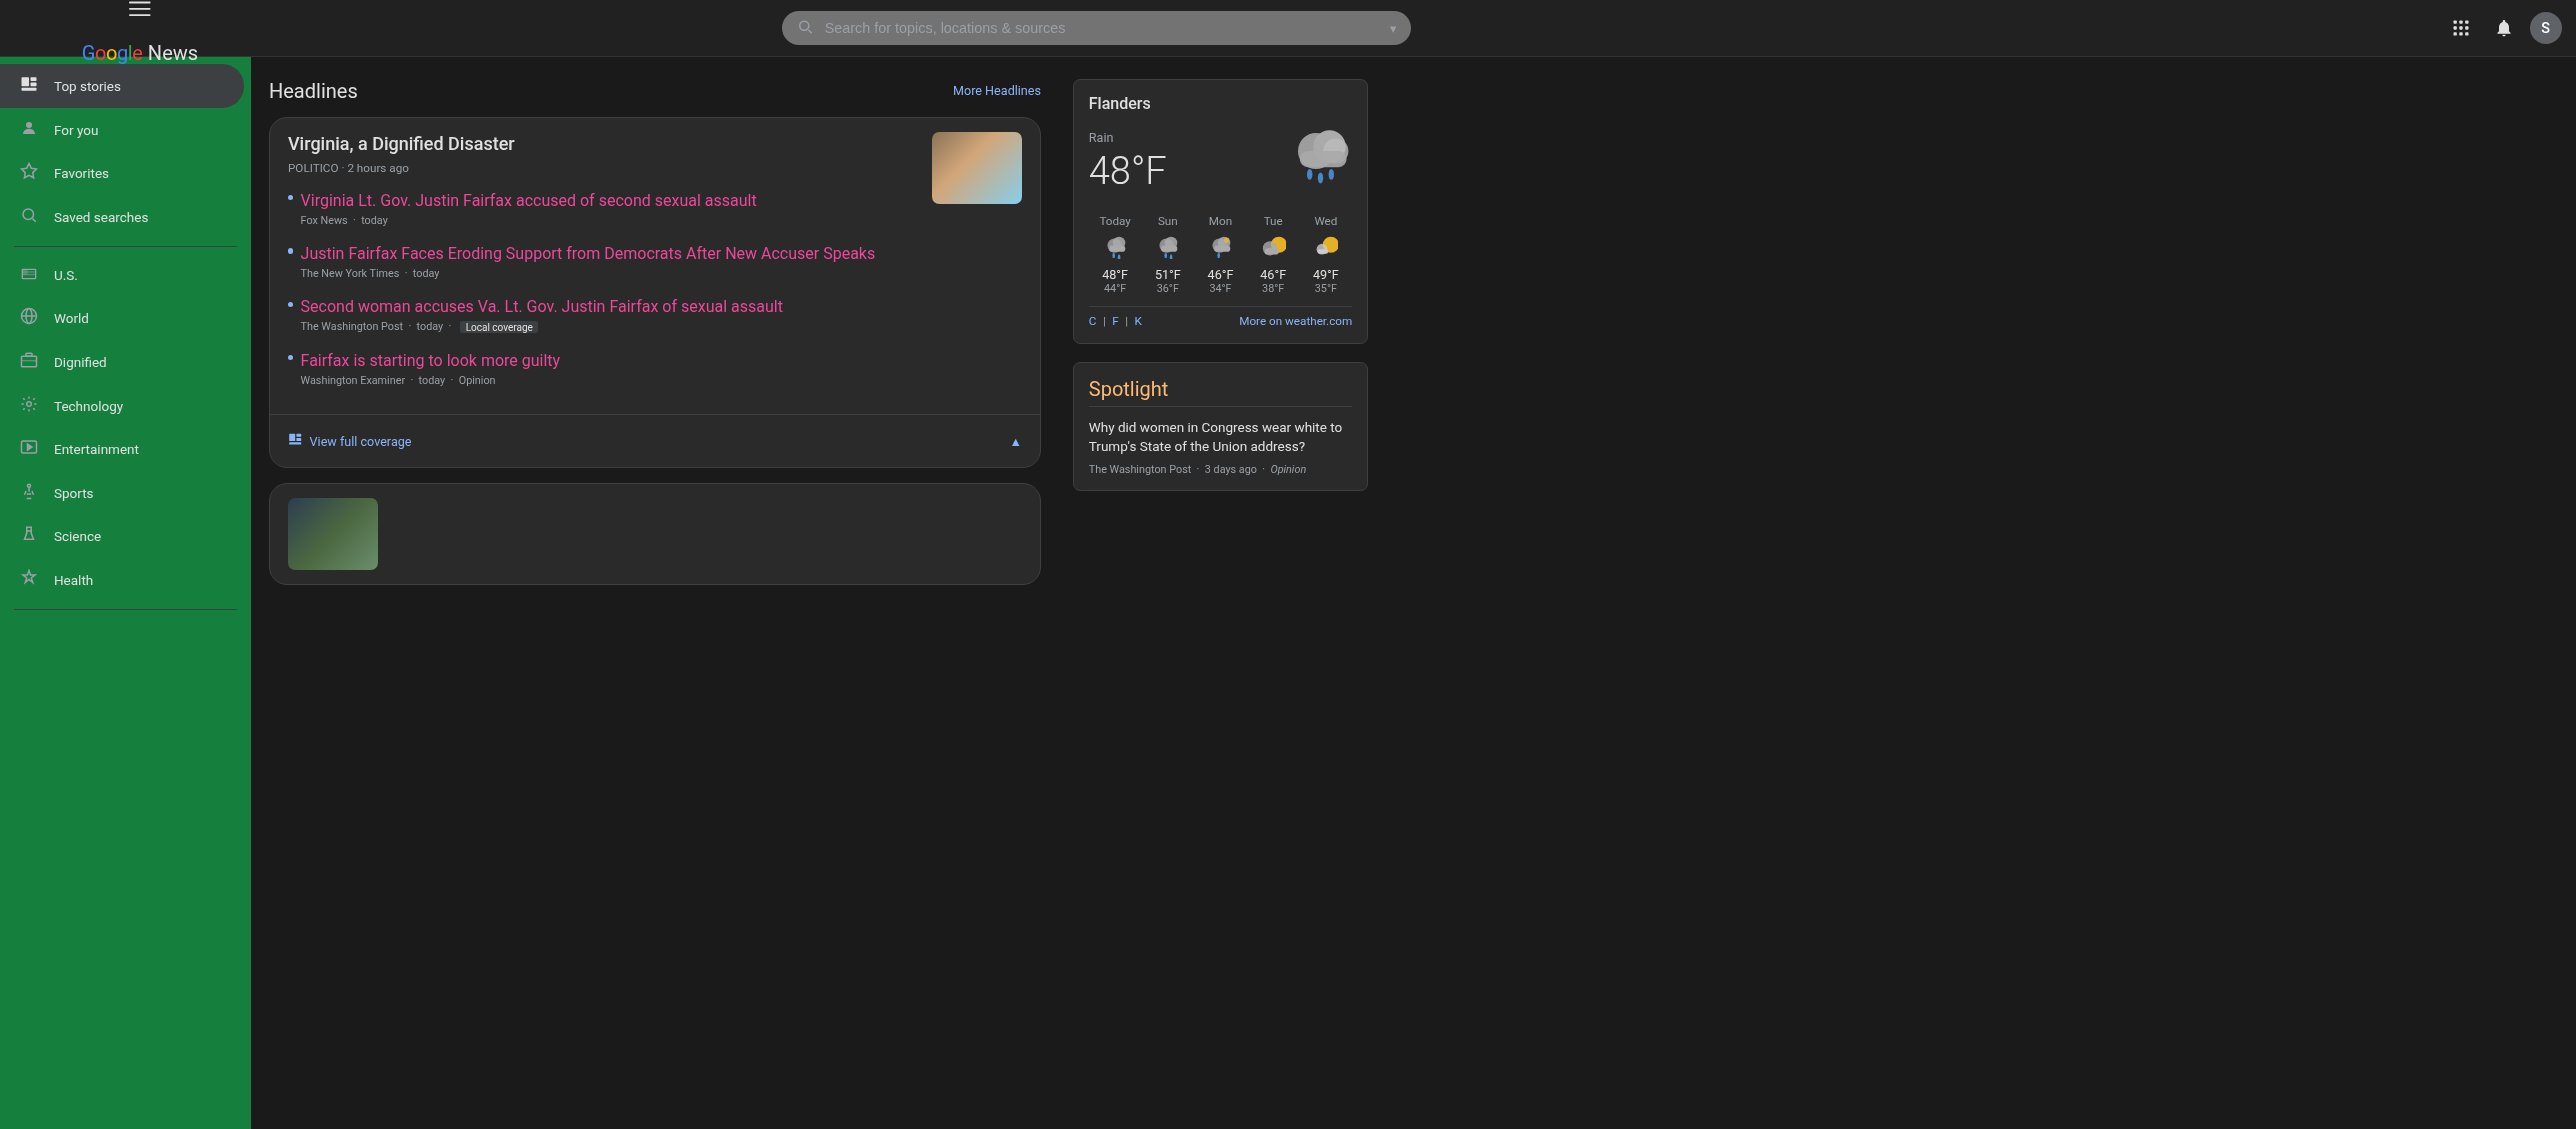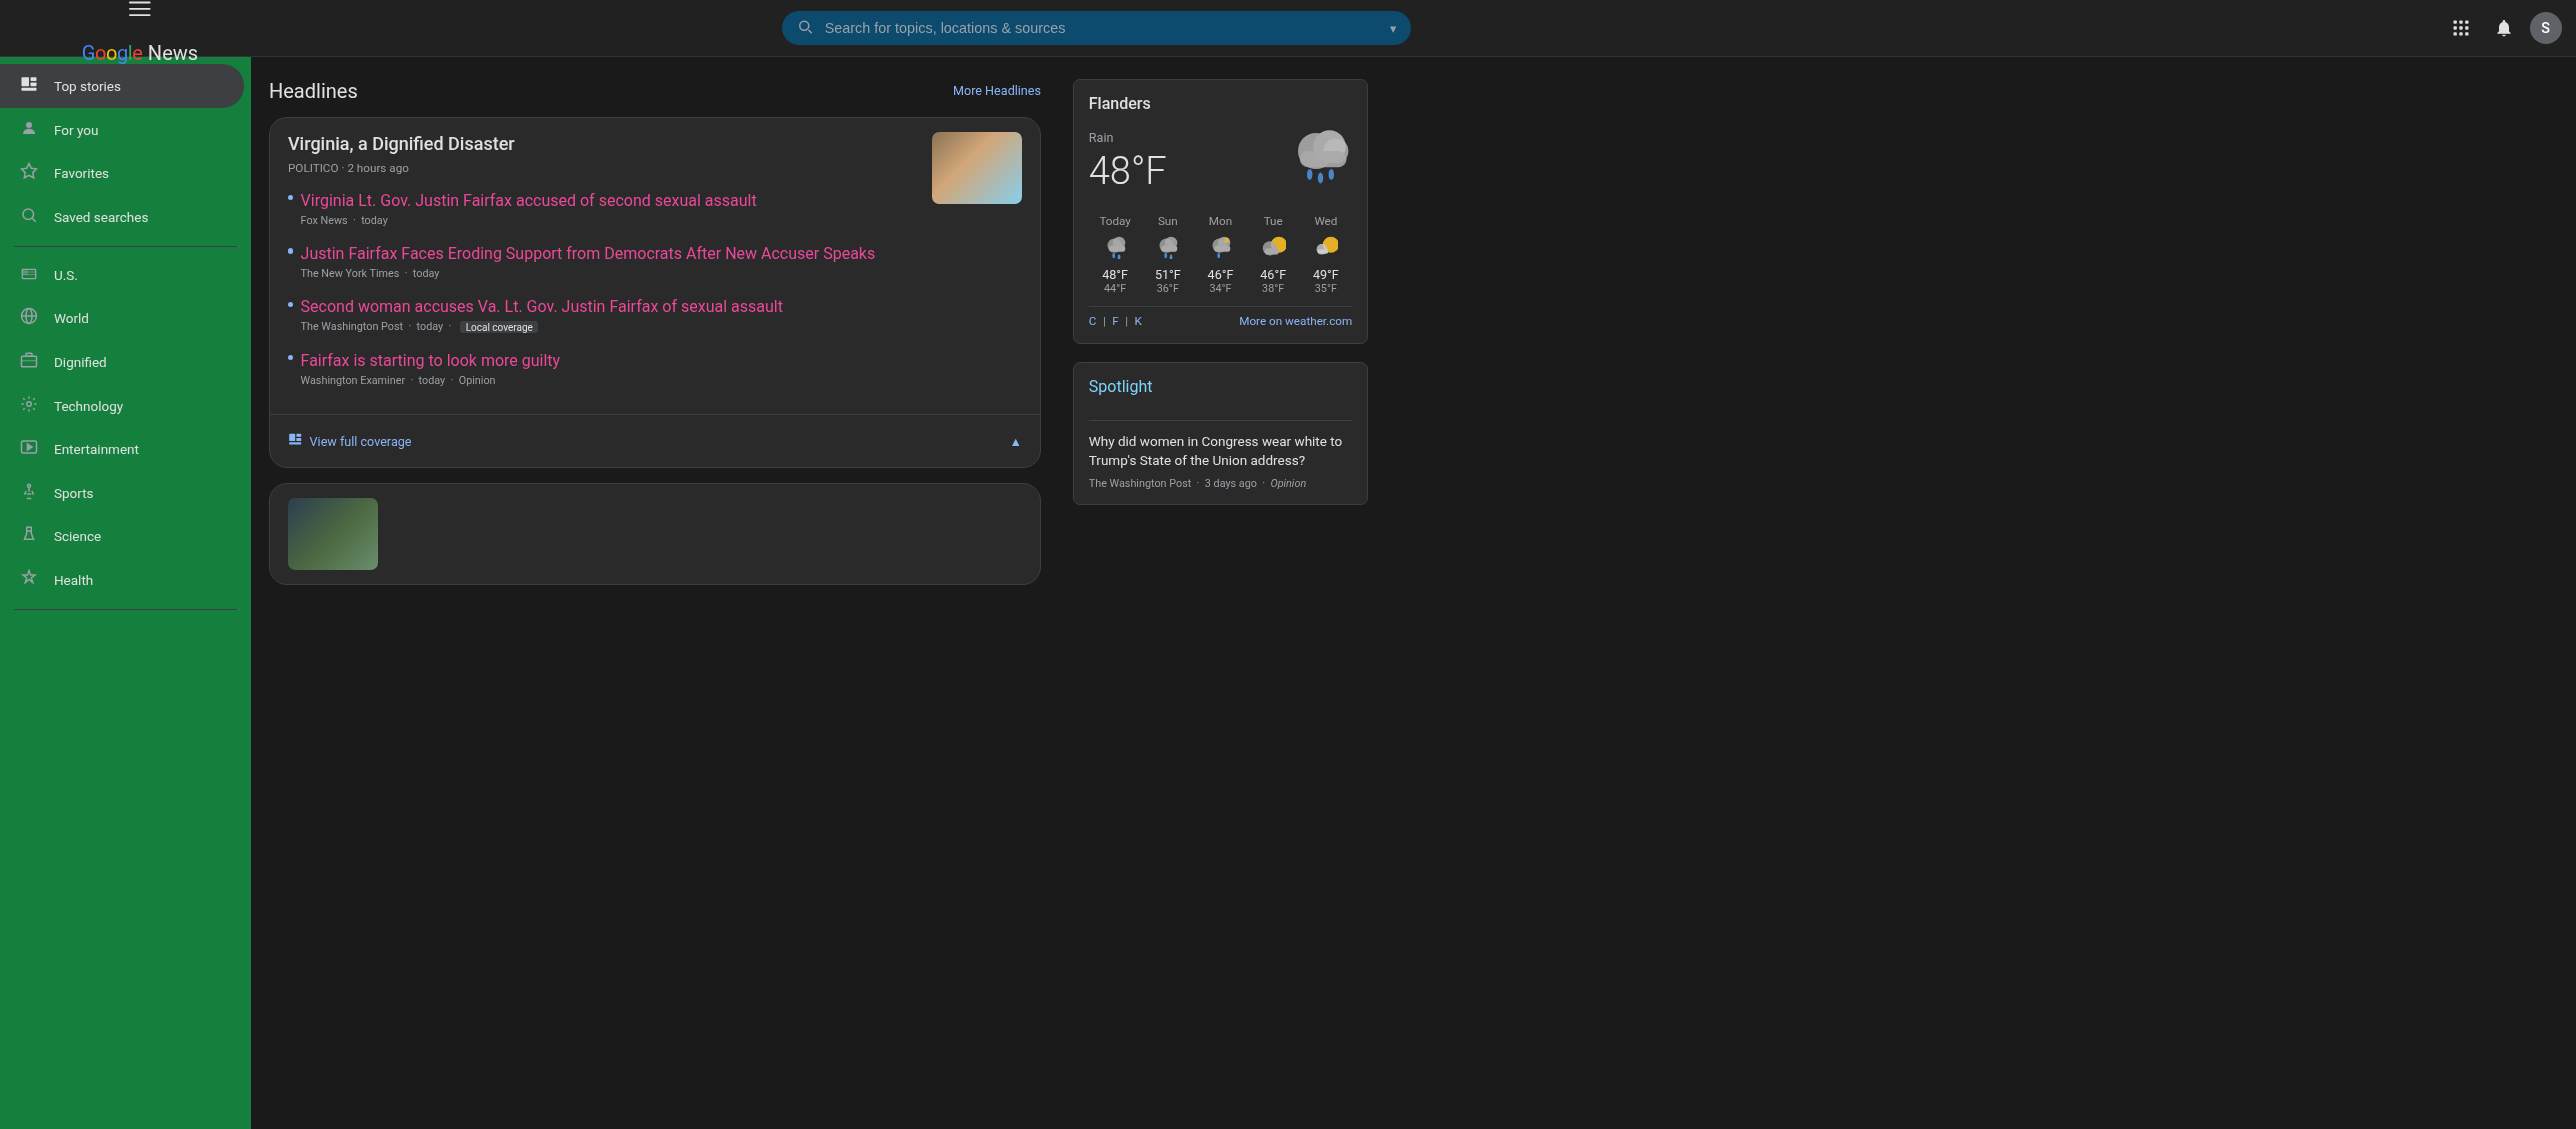--- a/index.html
+++ b/index.html
@@ -53,21 +53,21 @@
     }
 
     .search-container {
       flex: 1;
       max-width: 629px;
       margin: 0 auto;
       position: relative;
     }
     .search-bar {
       width: 100%;
-      background: #0c4a6e;
+      background: #737373;
       border: none;
       border-radius: 21.6px;
       padding: 9px 43px 9px 43px;
       color: #e0e0e0;
       font-size: 14.4px;
       outline: none;
     }
     .search-bar::placeholder { color: #9aa0a6; }
     .search-icon-wrap {
       position: absolute;
@@ -381,25 +381,25 @@
     }
 
     
     .spotlight-widget {
       background: #2a2a2a;
       border: 0.9px solid #3c4043;
       border-radius: 7.2px;
       padding: 14.4px;
     }
     .spotlight-title {
-      font-size: 16px;
+      font-size: 20px;
       font-weight: 400;
-      color: #7dd3fc;
+      color: #fdba74;
       margin-bottom: 10.8px;
-      padding-bottom: 24px;
+      padding-bottom: 5px;
       border-bottom: 0.9px solid #3c4043;
     }
     .spotlight-story-title {
       font-size: 13.5px;
       color: #e0e0e0;
       line-height: 1.4;
       margin-bottom: 7.2px;
       cursor: pointer;
     }
     .spotlight-meta {

